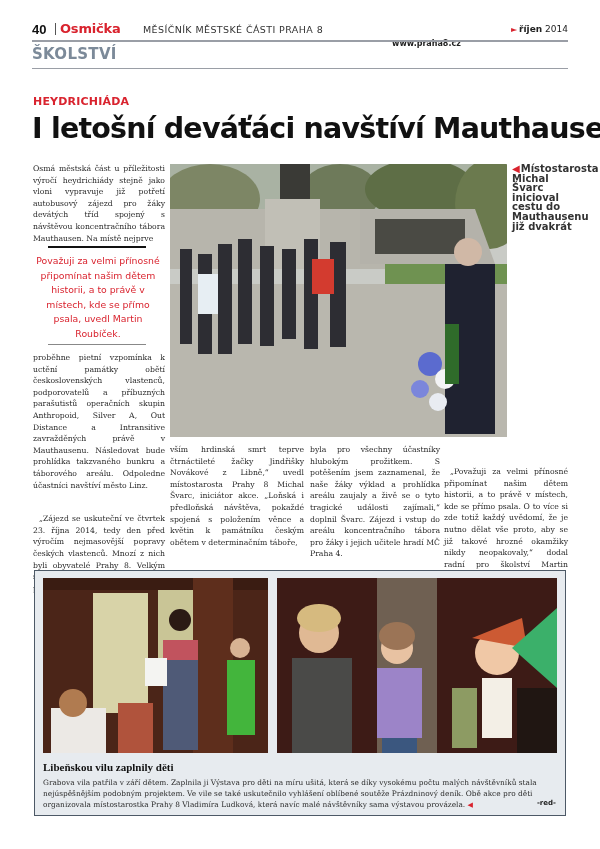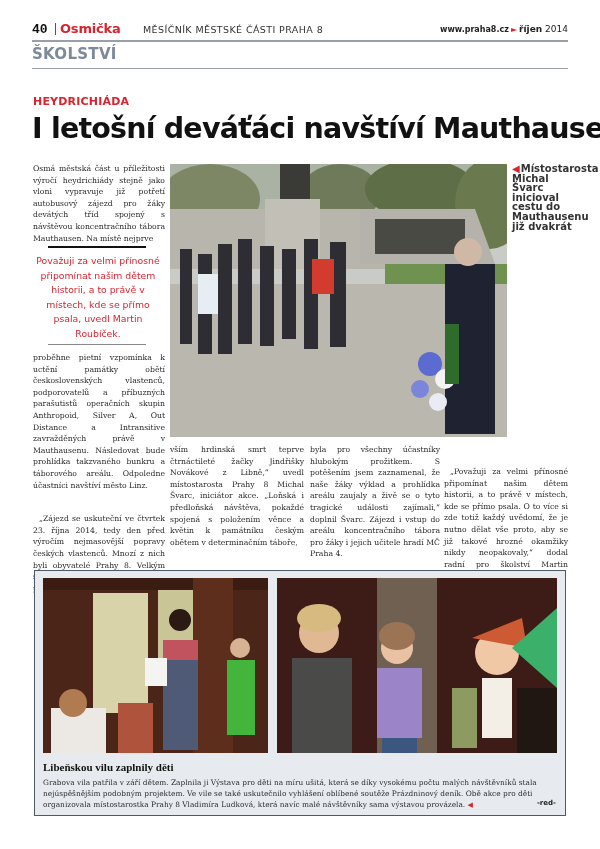--- a/index.html
+++ b/index.html
@@ -3,25 +3,25 @@
 <meta charset="utf-8">
 <style>
   * { margin: 0; padding: 0; box-sizing: border-box; }
   html, body { width: 600px; height: 849px; background: #ffffff; overflow: hidden; }
   body { position: relative; font-family: "DejaVu Serif", serif; color: #222; }
 
   .abs { position: absolute; }
 
   
   .hdr { left: 32px; top: 22px; width: 536px; height: 16px; }
-  .pgnum { left: 0; top: 0; font-family: Liberation Mono, monospace; font-weight: bold; font-size: 13px; color: #111; }
+  .pgnum { left: 0; top: 0; font-family: Liberation Sans, sans-serif; font-weight: bold; font-size: 13px; color: #111; }
   .pgsep { left: 23px; top: 1px; width: 1px; height: 12px; background: #555; }
   .brand { left: 28px; top: -1px; font-family: "DejaVu Sans", sans-serif; font-weight: bold; font-size: 13px; color: #d9232e; letter-spacing: -0.2px; }
   .mag { left: 111px; top: 2px; font-family: "DejaVu Sans", sans-serif; font-size: 9.5px; color: #333; letter-spacing: 0.4px; }
-  .url { left: 360px; top: 3px; font-family: "DejaVu Sans", sans-serif; font-weight: bold; font-size: 8px; color: #222; margin-left: 48px; }
+  .url { left: 360px; top: 17px; font-family: "DejaVu Sans", sans-serif; font-weight: bold; font-size: 8px; color: #222; }
   .date { right: 0; top: 2px; font-family: "DejaVu Sans", sans-serif; font-size: 9px; color: #222; }
   .date b { font-weight: bold; }
   .date .tri { color: #d9232e; font-size: 8px; margin-right: 2px; }
   .rule1 { left: 32px; top: 40px; width: 536px; height: 2px; background: #9a9ea6; }
   .section { left: 32px; top: 45px; font-family: "DejaVu Sans", sans-serif; font-weight: bold; font-size: 15px; color: #7c8a99; letter-spacing: 0.3px; }
   .rule2 { left: 32px; top: 68px; width: 536px; height: 1px; background: #9a9ea6; }
 
   .kicker { left: 33px; top: 95px; font-family: "DejaVu Sans", sans-serif; font-weight: bold; font-size: 11px; color: #d9232e; letter-spacing: 0.2px; }
   .headline { left: 32px; top: 112px; font-family: "DejaVu Sans", sans-serif; font-weight: bold; font-size: 28.5px; color: #111; letter-spacing: -0.8px; white-space: nowrap; }
 

